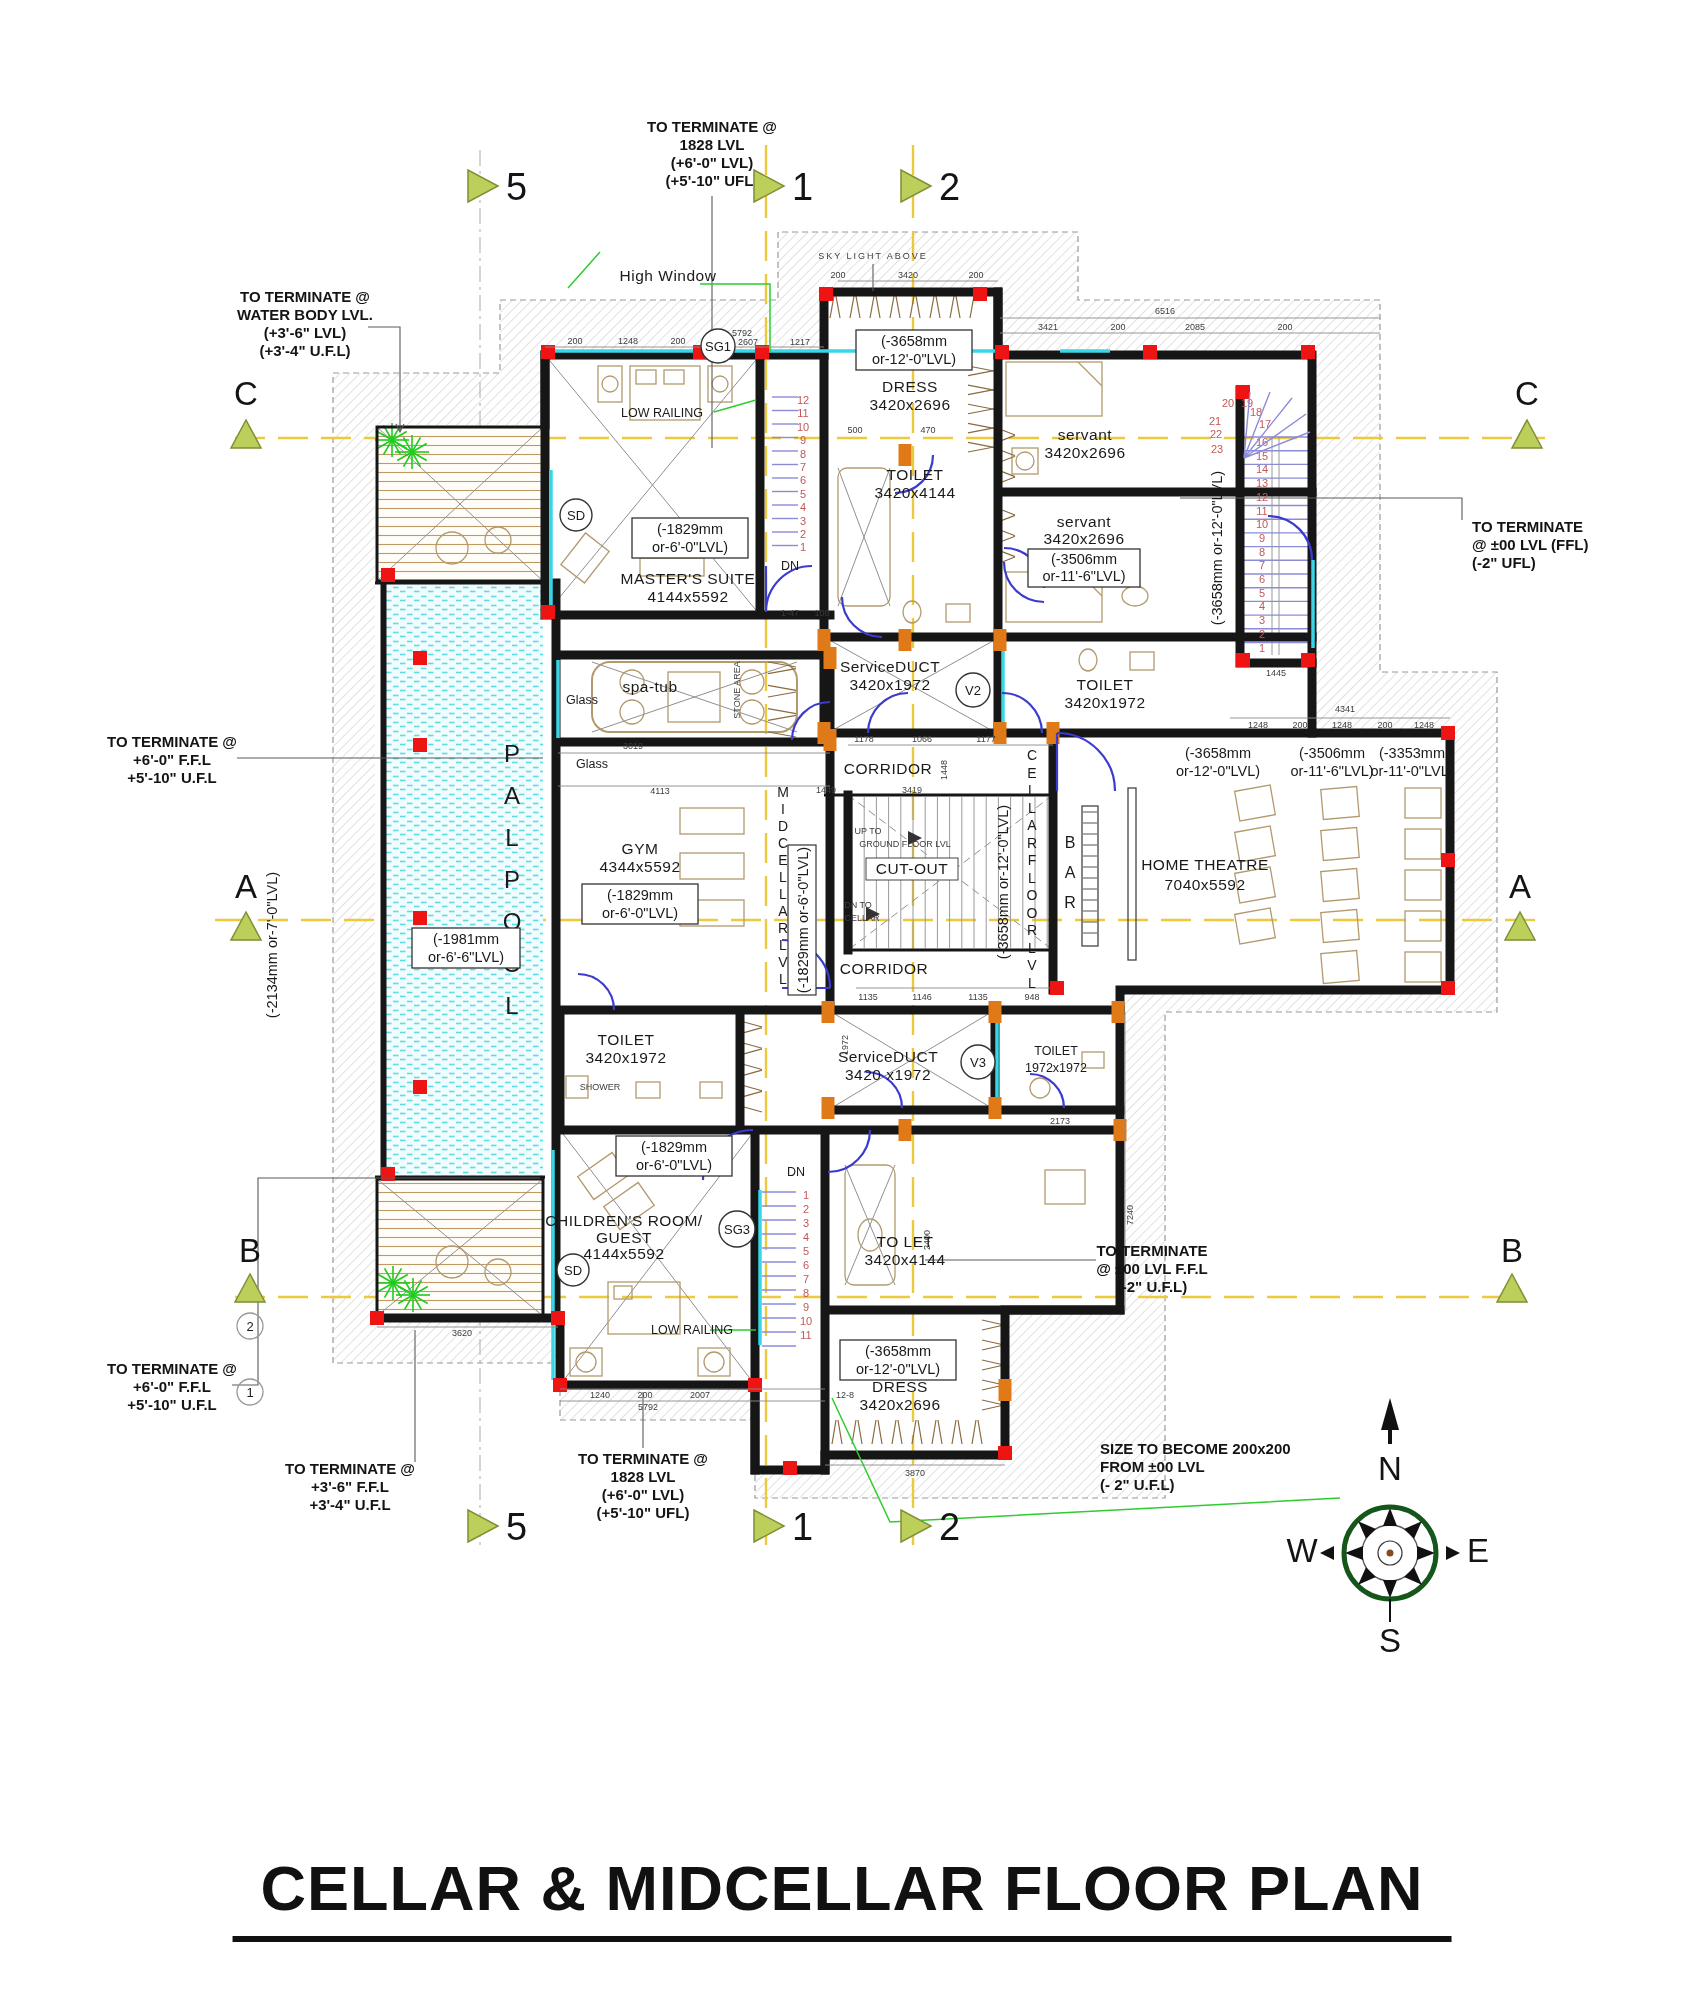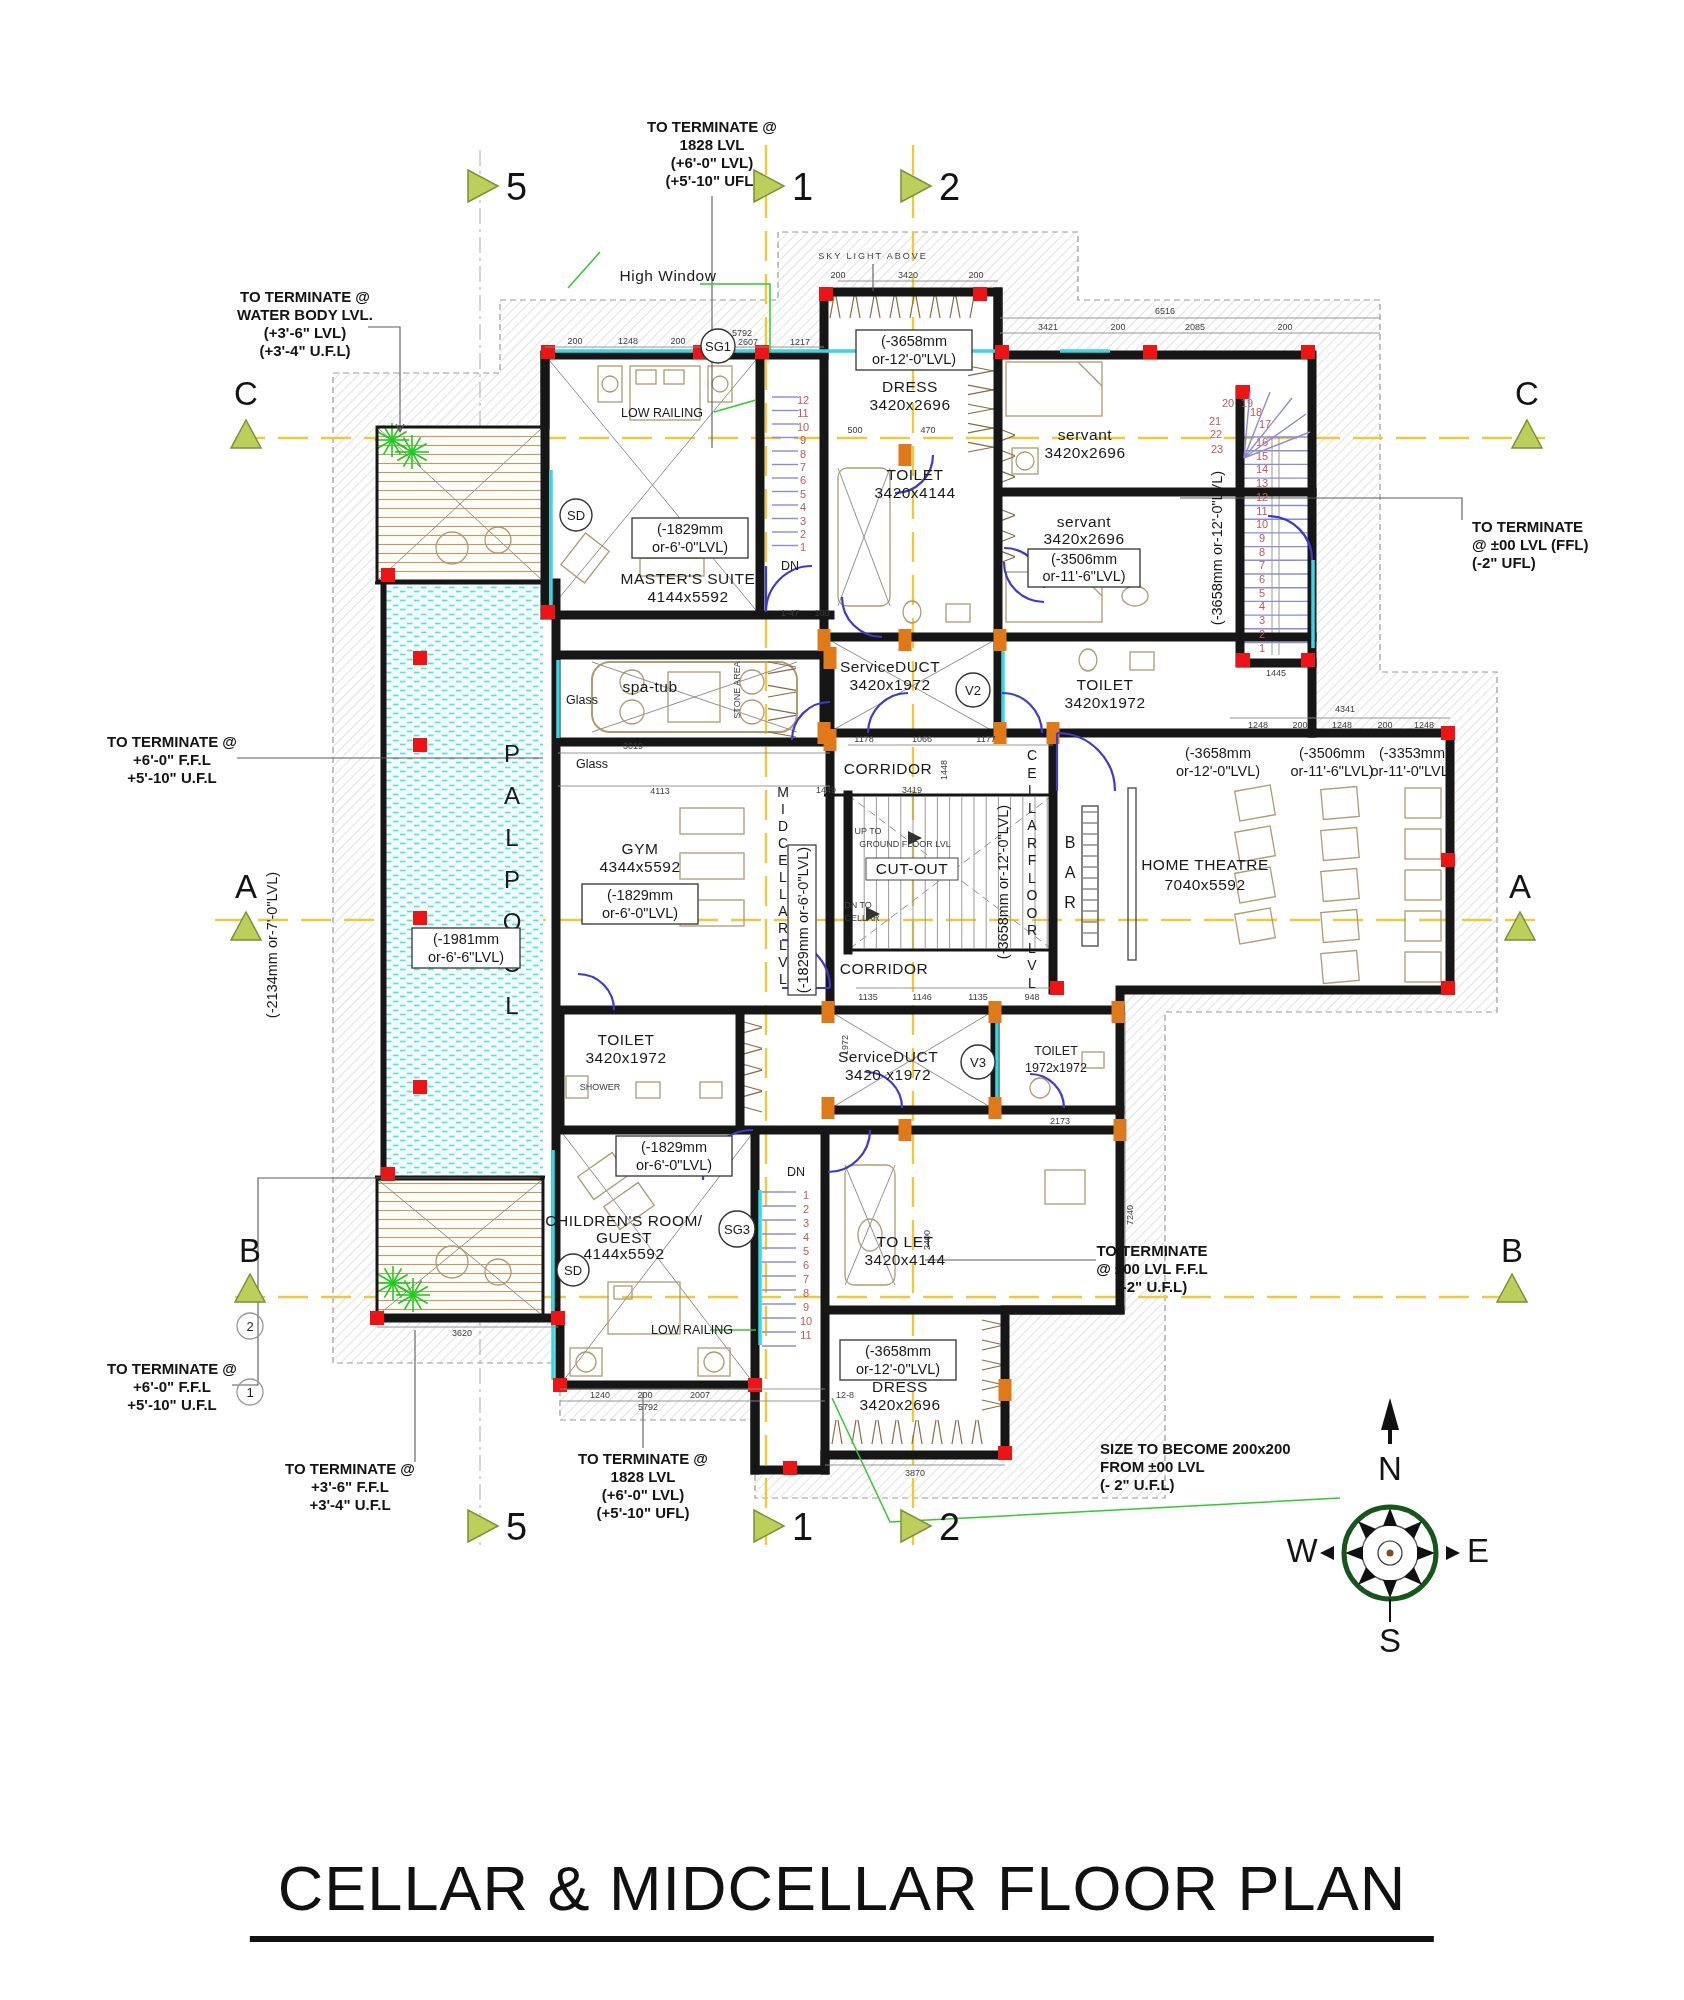--- a/index.html
+++ b/index.html
@@ -28,21 +28,21 @@
   .ann{font-size:15px;font-weight:bold;fill:#141414;text-anchor:middle;}
   .annL{text-anchor:start;}
   .snum{font-size:11px;fill:#c25858;text-anchor:middle;}
   .gridnum{font-size:38px;fill:#141414;}
   .gridletter{font-size:33px;fill:#141414;text-anchor:middle;}
   .circlbl{font-size:13px;text-anchor:middle;}
   .tri{fill:#bccf5a;stroke:#7e8f34;stroke-width:1.5;}
   .colred{fill:#ee1414;}
   .colorg{fill:#e07a18;}
   .title{position:absolute;left:50%;top:1852px;transform:translateX(-50%);
-         font-size:63px;font-weight:normal;color:#111;letter-spacing:1px;
+         font-size:63px;font-weight:bold;color:#111;letter-spacing:1px;
          border-bottom:6px solid #111;padding:0 28px 12px 28px;white-space:nowrap;}
 </style>
 </head>
 <body>
 
 <div class="page">
 <svg width="1684" height="2000" viewBox="0 0 1684 2000">
   <defs>
     <pattern id="hatch" width="7" height="7" patternUnits="userSpaceOnUse" patternTransform="rotate(45)">
       <rect width="7" height="7" fill="#ffffff"></rect>

